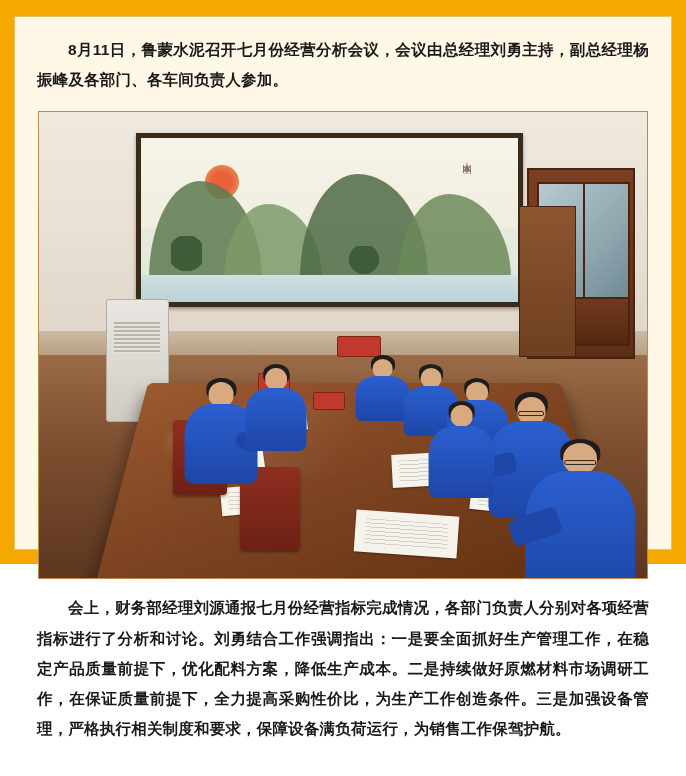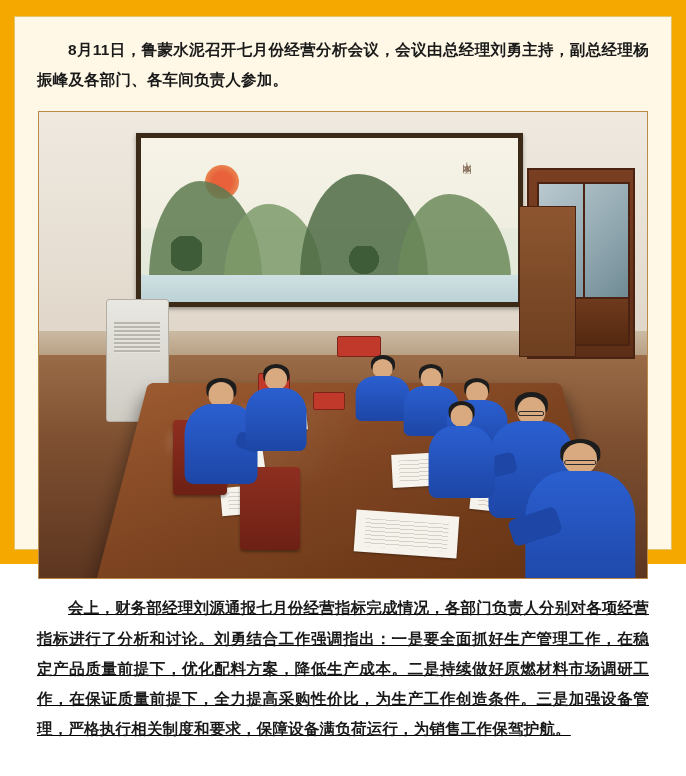--- a/index.html
+++ b/index.html
@@ -240,21 +240,21 @@
     border-radius: 2px;
   }
   .caption {
     margin-top: 10px;
     font-size: 15px;
     font-weight: bold;
     color: #1a1a1a;
     text-align: right;
     padding-right: 6px;
   }
-  .body-text-block { flex: 0 0 auto; text-decoration: underline; }
+  .body-text-block { flex: 0 0 auto; }
 </style>
 </head>
 <body>
 
 <div class="page">
   <div class="inner">
 
     <p class="para lead">8月11日，鲁蒙水泥召开七月份经营分析会议，会议由总经理刘勇主持，副总经理杨振峰及各部门、各车间负责人参加。</p>
 
     <div class="photo-wrap">

